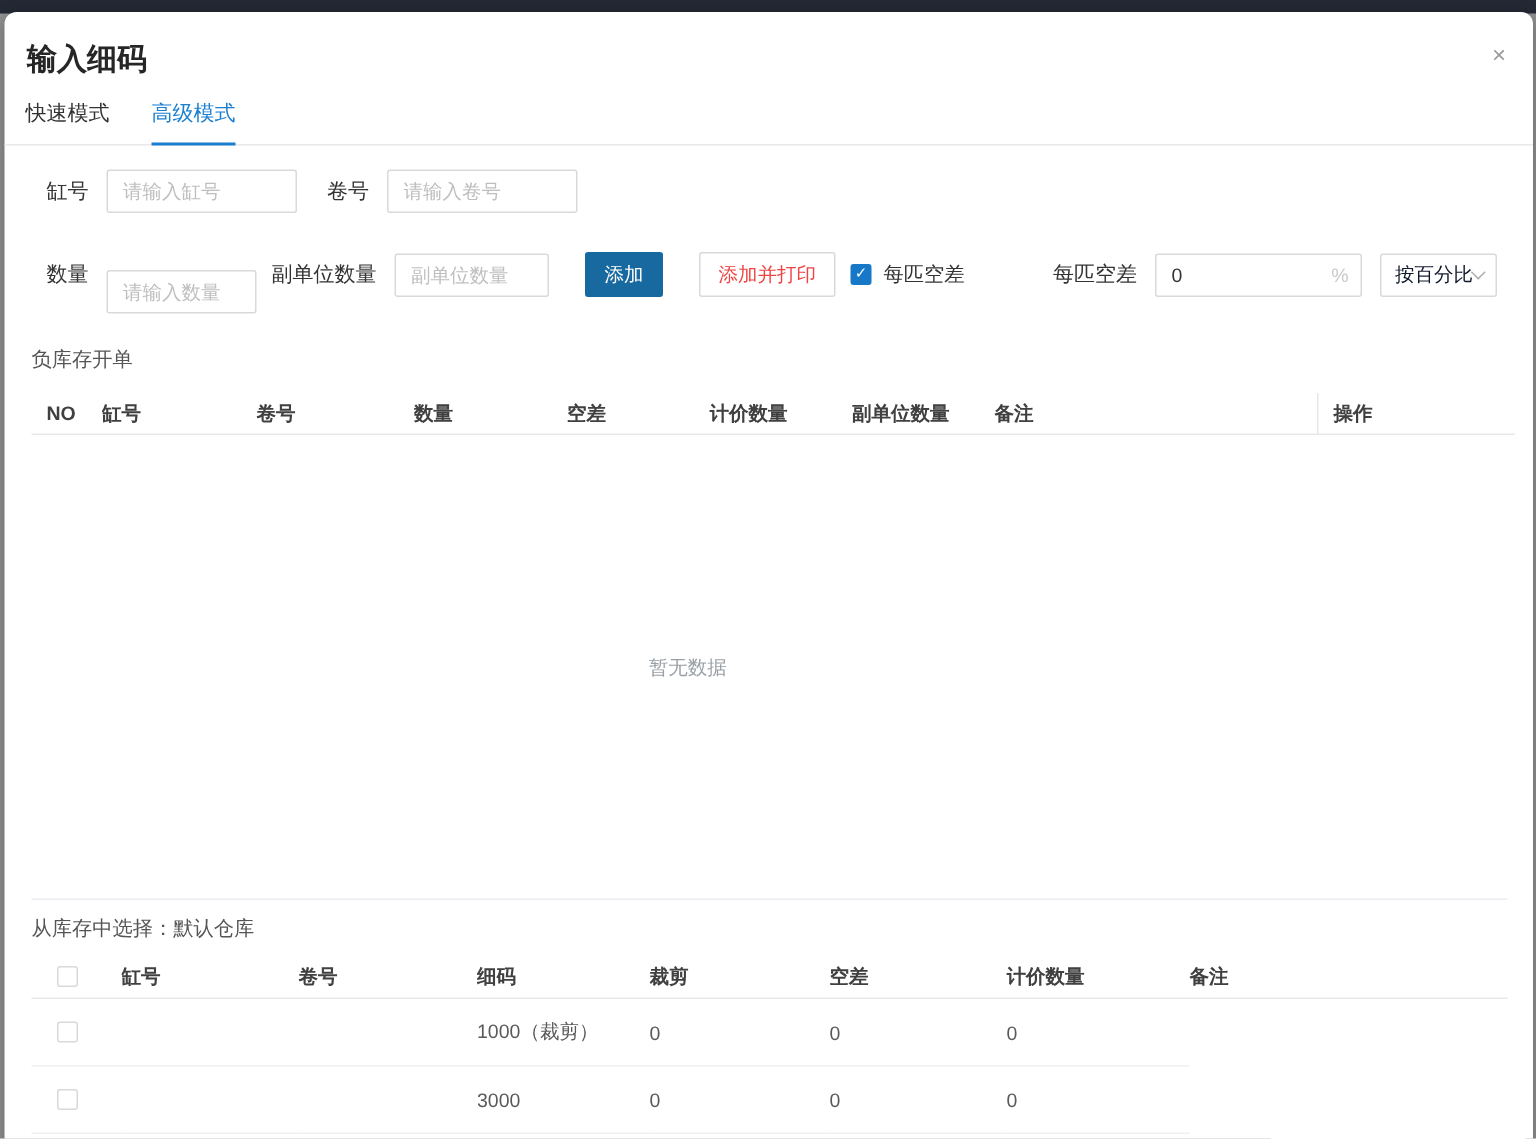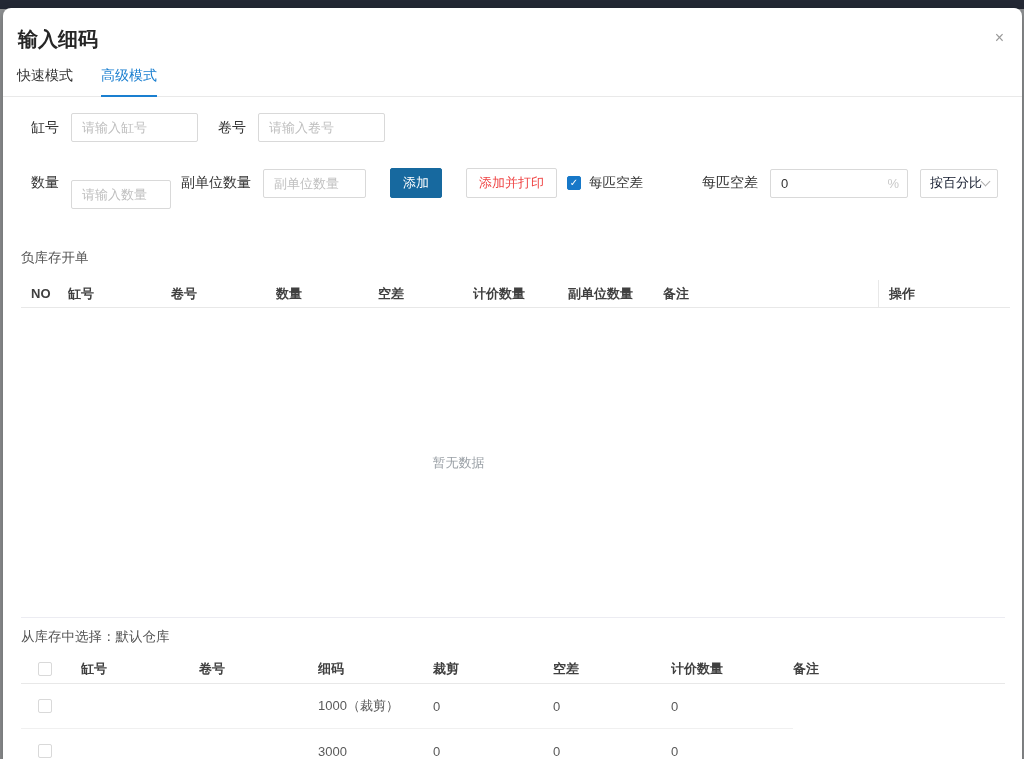--- a/index.html
+++ b/index.html
@@ -58,21 +58,21 @@
   .select {
     margin-left:12px; width:78px; height:29px; border:1px solid #d9d9d9; border-radius:2px;
     display:flex; align-items:center; padding:0 9px; cursor:pointer; background:#fff;
   }
   .select-text { font-size:13px; color:#0f172a; flex:1; white-space:nowrap; }
   .chev { width:7px; height:7px; border-right:1.5px solid #b0b0b0; border-bottom:1.5px solid #b0b0b0;
           transform:rotate(45deg); margin-top:-4px; flex:none; }
 
   
   .sec-label { font-size:13.5px; color:#555; padding-left:18px; }
-  .sec1 { margin-top:40px; }
+  .sec1 { margin-top:22px; }
   .sec2 { margin-top:10px; }
 
   
   .thead { display:flex; align-items:center; padding-left:18px; padding-right:17px; }
   .thead1 { margin-top:13px; height:28px; }
   .th { font-size:13px; font-weight:bold; color:#404040; white-space:nowrap; overflow:hidden;
         height:100%; display:flex; align-items:center; border-bottom:1px solid #e8e8e8; flex:none;text-align:right; }
   .t1-c0{width:47px; padding-left:10px;} .t1-c1{width:103px;} .t1-c2{width:105px;}
   .t1-c3{width:102px;} .t1-c4{width:95px;} .t1-c5{width:95px;} .t1-c6{width:95px;}
   .t1-c7{width:215px;} .t1-op{width:132px; border-left:1px solid #e8e8e8; padding-left:10px;}

